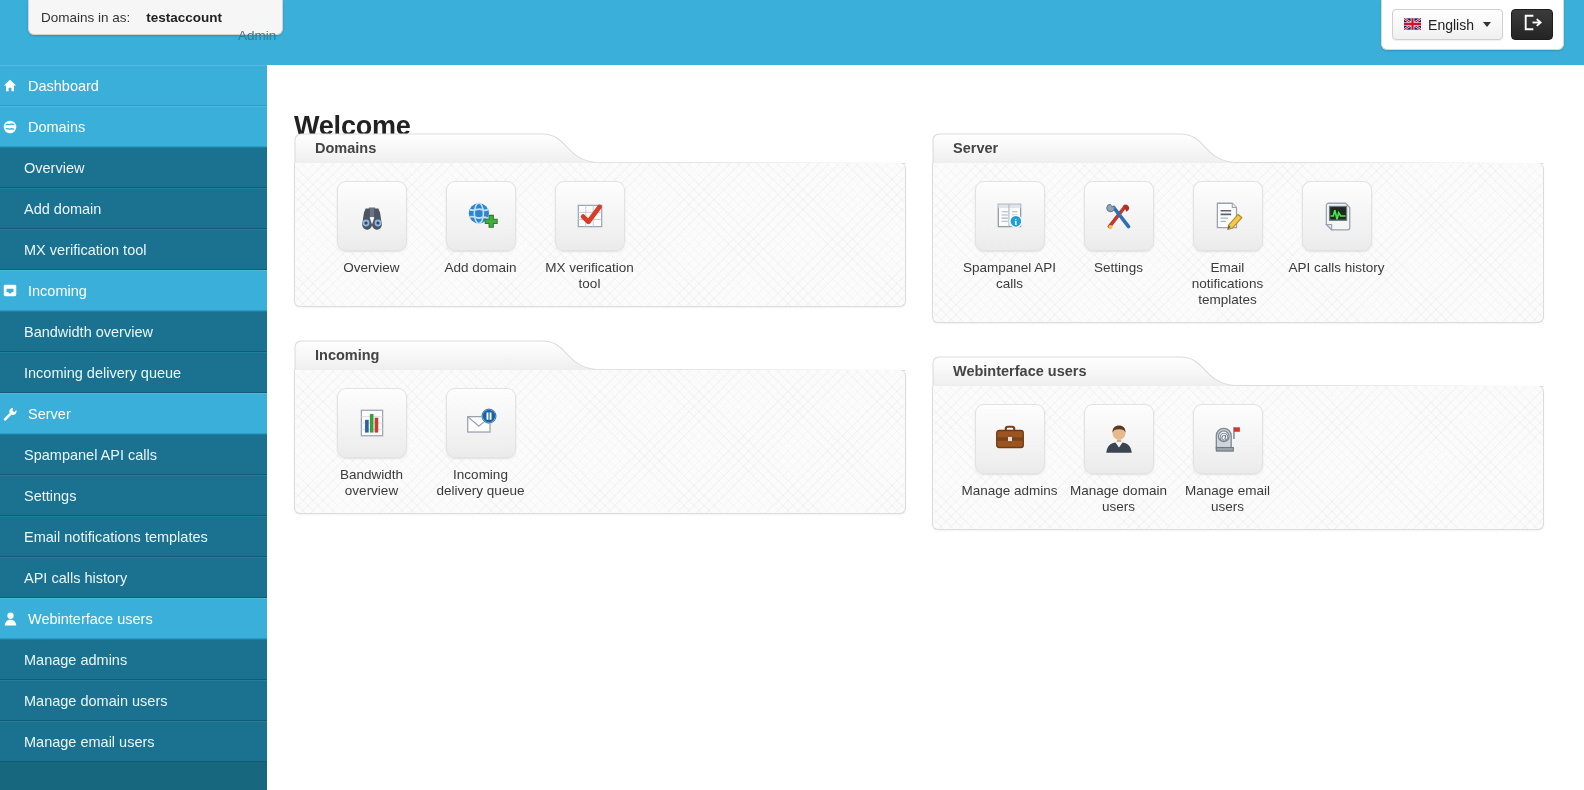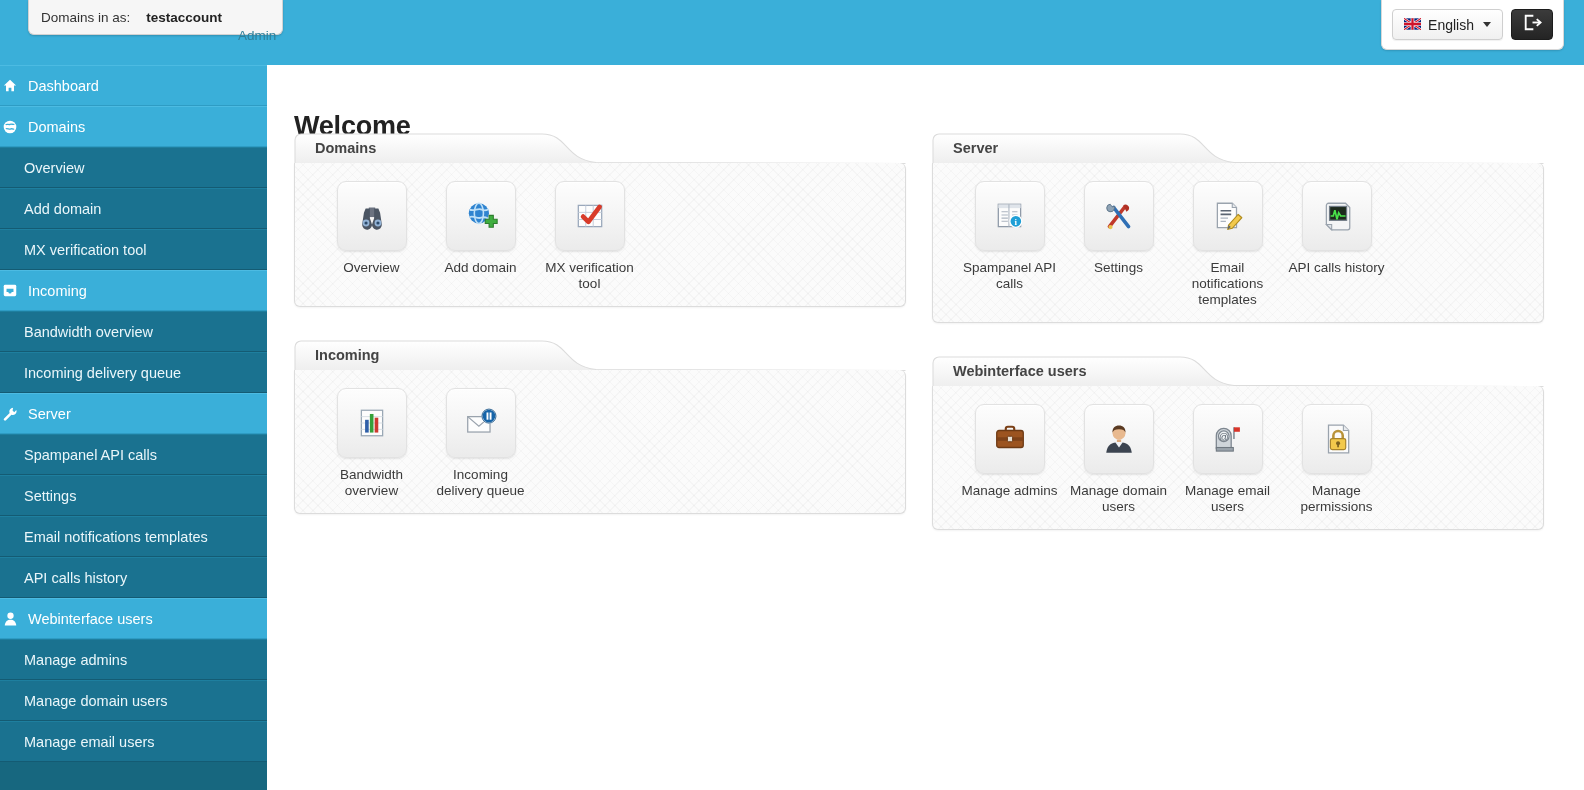--- a/index.html
+++ b/index.html
@@ -528,29 +528,16 @@
                 <path d="M5 13 a7 7 0 0 1 14 0 v12 H5 Z" fill="#cfd5da" stroke="#7d868f" stroke-width="1.2"></path>
                 <rect x="5" y="24" width="16" height="3.4" fill="#9aa3ab" stroke="#6f7880" stroke-width="1"></rect>
                 <circle cx="12" cy="13.4" r="5" fill="#eef1f3" stroke="#7d868f" stroke-width="1.1"></circle>
                 <text x="12" y="17" font-size="9" fill="#55606b" text-anchor="middle" font-family="Liberation Sans, sans-serif">@</text>
                 <path d="M21.6 5 V16" stroke="#8d959d" stroke-width="1.6"></path>
                 <path d="M21.6 5 h5.6 v4.2 h-5.6 Z" fill="#d8352a"></path>
               </svg>
             </span>
             <span class="tile-label">Manage email users</span>
           </a>
-          <a class="tile-link" href="#">
-            <span class="tile">
-              <svg width="34" height="34" viewBox="0 0 32 32">
-                <path d="M8 3 H22 L27 8 V29 H8 Z" fill="#fbfbfb" stroke="#9aa3ad" stroke-width="1.2"></path>
-                <path d="M22 3 V8 H27" fill="#e8ebee" stroke="#9aa3ad" stroke-width="1"></path>
-                <path d="M12.6 16 v-3.2 a4.4 4.4 0 0 1 8.8 0 V16" fill="none" stroke="#b9933a" stroke-width="2.4"></path>
-                <rect x="9.8" y="15.6" width="14.4" height="10.4" rx="1.8" fill="#f2c94c" stroke="#a8842c" stroke-width="1.1"></rect>
-                <circle cx="17" cy="20" r="1.9" fill="#7c6220"></circle>
-                <rect x="16.2" y="20.4" width="1.6" height="3.4" fill="#7c6220"></rect>
-              </svg>
-            </span>
-            <span class="tile-label">Manage permissions</span>
-          </a>
         </div>
       </div>
     </div>
 </div>
 
 </body></html>

